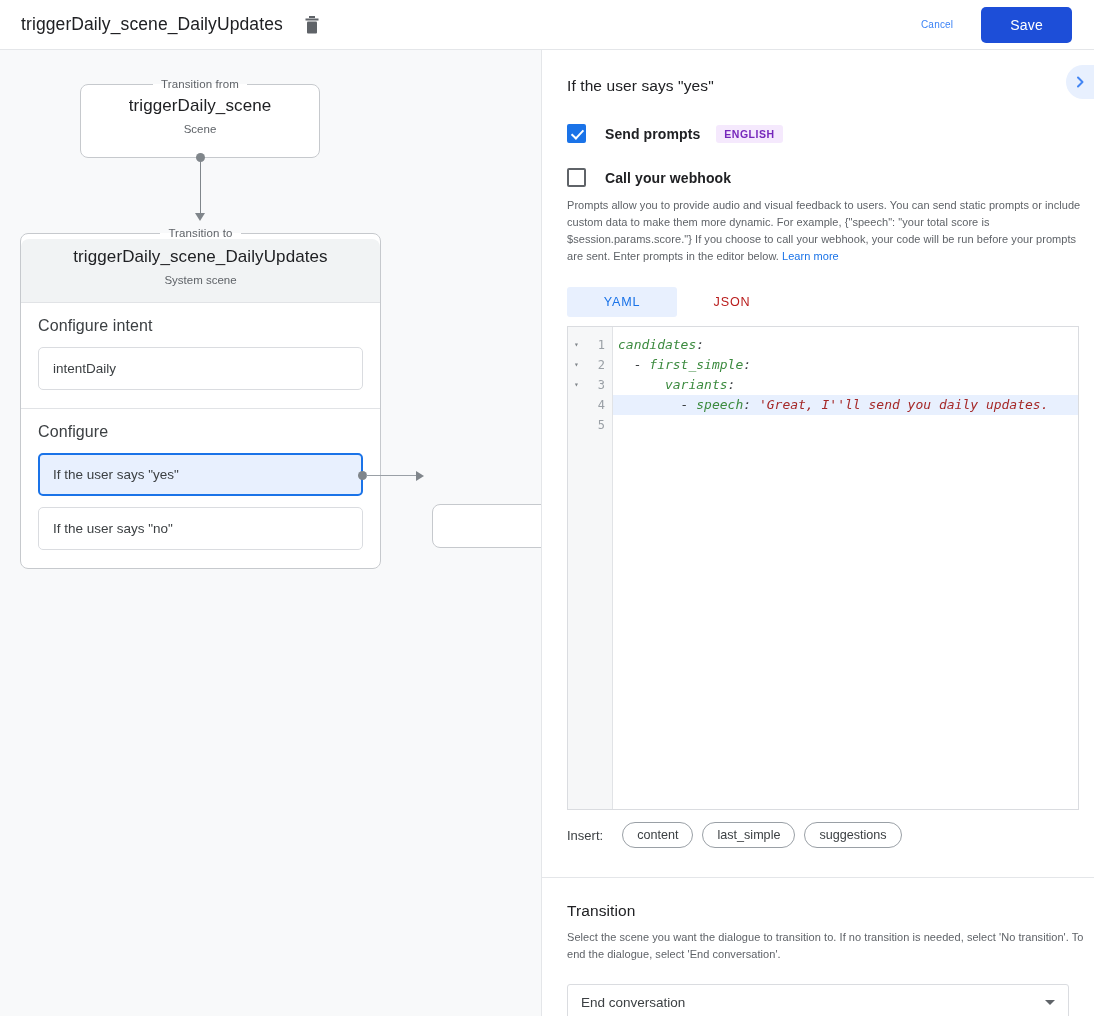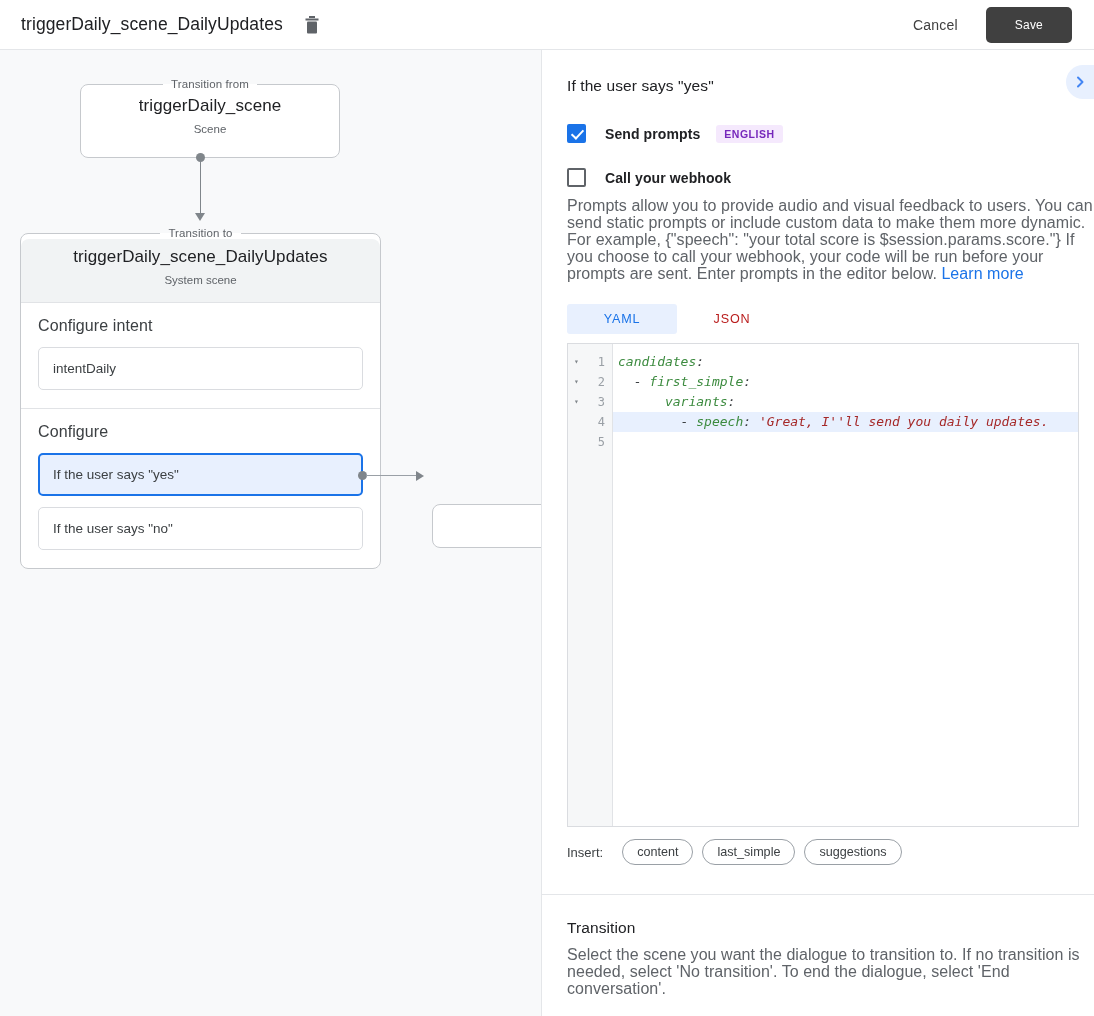--- a/index.html
+++ b/index.html
@@ -30,36 +30,36 @@
   .trash-btn {
     margin-left: 16px;
     width: 26px; height: 26px;
     display: flex; align-items: center; justify-content: center;
     cursor: pointer;
     border-radius: 50%;
   }
   .trash-btn svg { display:block; }
   .topbar-spacer { flex: 1 1 auto; }
   .cancel-btn {
-    color: #404040;
-    font-size: 14px;
+    color: #3b82f6;
+    font-size: 10px;
     font-weight: 500;
     letter-spacing: .2px;
     padding: 8px 10px;
     cursor: pointer;
     border-radius: 4px;
     background: none; border: none;
     font-family: inherit;
   }
   .save-btn {
     margin-left: 18px;
     margin-right: 22px;
-    background: #404040;
+    background: #1d4ed8;
     color: #ffffff;
-    font-size: 12px;
+    font-size: 14px;
     font-weight: 500;
     letter-spacing: .2px;
     border: none; border-radius: 5px;
     height: 36px;
     padding: 0 29px;
     cursor: pointer;
     font-family: inherit;
   }
 
   
@@ -82,21 +82,21 @@
   .fs > legend {
     margin: 0 auto;
     padding: 0 8px;
     font-size: 11.5px;
     color: #5f6368;
     letter-spacing: .1px;
   }
 
   #node-from {
     left: 80px; top: 28px;
-    width: 260px; height: 80px;
+    width: 240px; height: 80px;
     background: #ffffff;
   }
   #node-from .node-body { padding-top: 6px; text-align: center; }
   .node-title {
     font-size: 17px;
     color: #202124;
     letter-spacing: .1px;
   }
   .node-sub {
     margin-top: 7px;
@@ -268,21 +268,21 @@
     color: #7627bb;
     font-size: 10.5px;
     font-weight: bold;
     letter-spacing: .5px;
     padding: 3px 8px;
     border-radius: 3px;
   }
   .desc {
     margin-top: 10px;
     padding-left: 25px;
-    font-size: 16px;
+    font-size: 11px;
     line-height: 17px;
     color: #5f6368;
     letter-spacing: .05px;
   }
   .desc a { color: #1a73e8; text-decoration: none; }
 
   
   .tabs {
     margin-top: 22px;
     padding-left: 25px;
@@ -538,15 +538,16 @@
     <div class="chip">last_simple</div>
     <div class="chip">suggestions</div>
   </div>
 
   <div class="divider"></div>
 
   <div class="trans-title">Transition</div>
   <div class="desc" style="margin-top:9px;">Select the scene you want the dialogue to transition to. If no transition is needed, select 'No transition'. To end the dialogue, select 'End conversation'.</div>
 
   <div class="select-box">
+    <div class="select-val">End conversation</div>
     <div class="caret"></div>
   </div>
 </div>
 
 </body></html>

